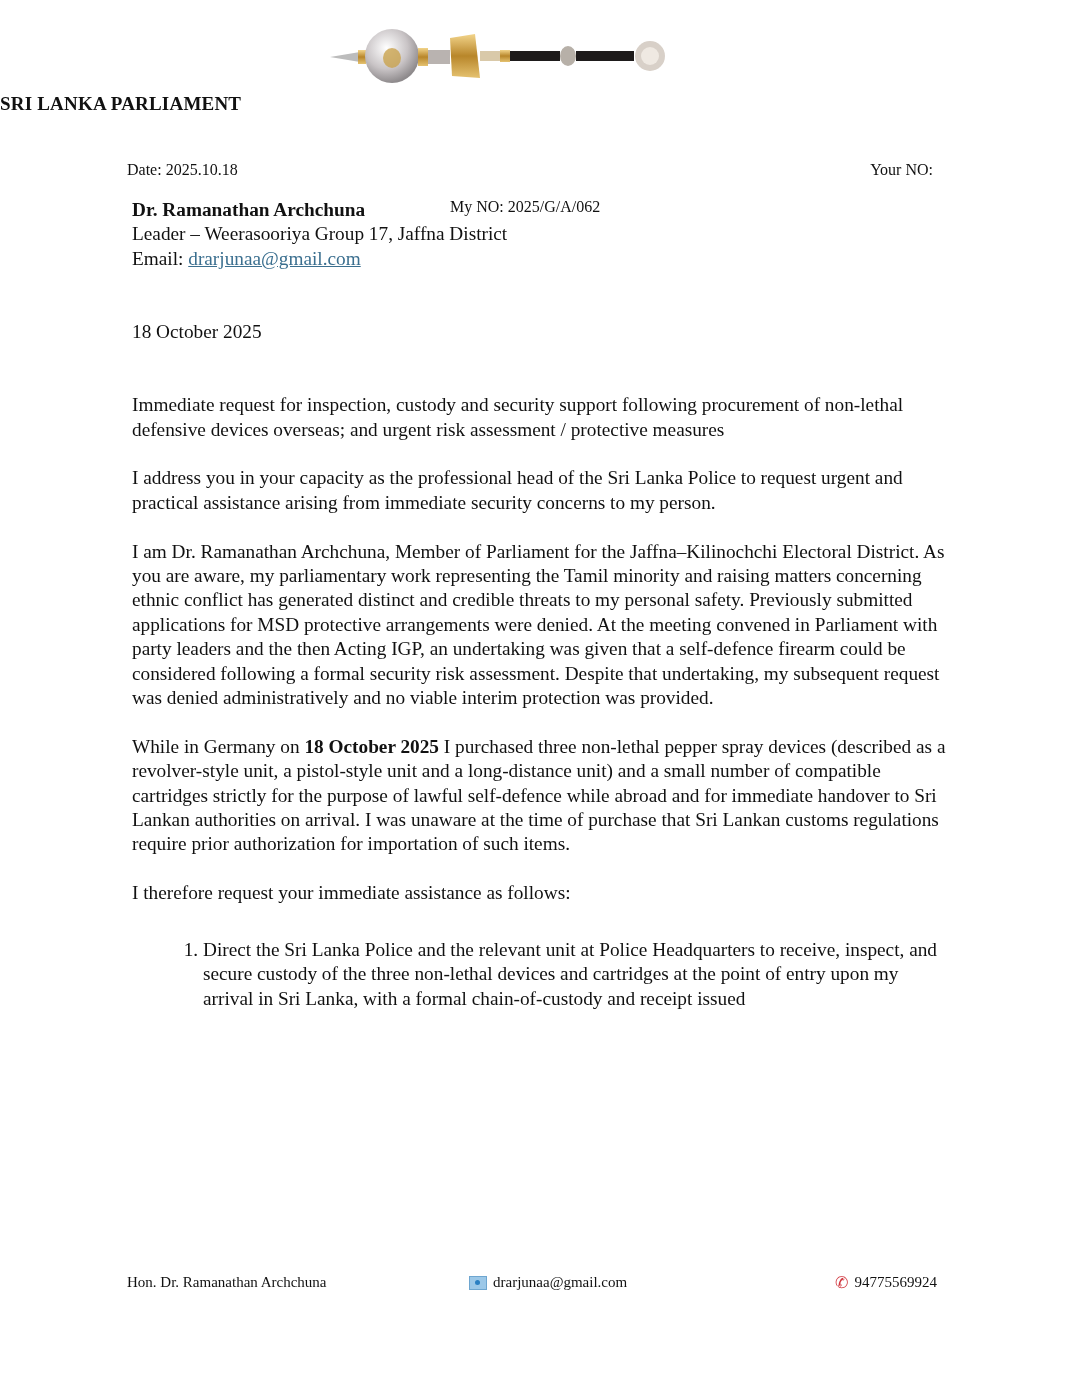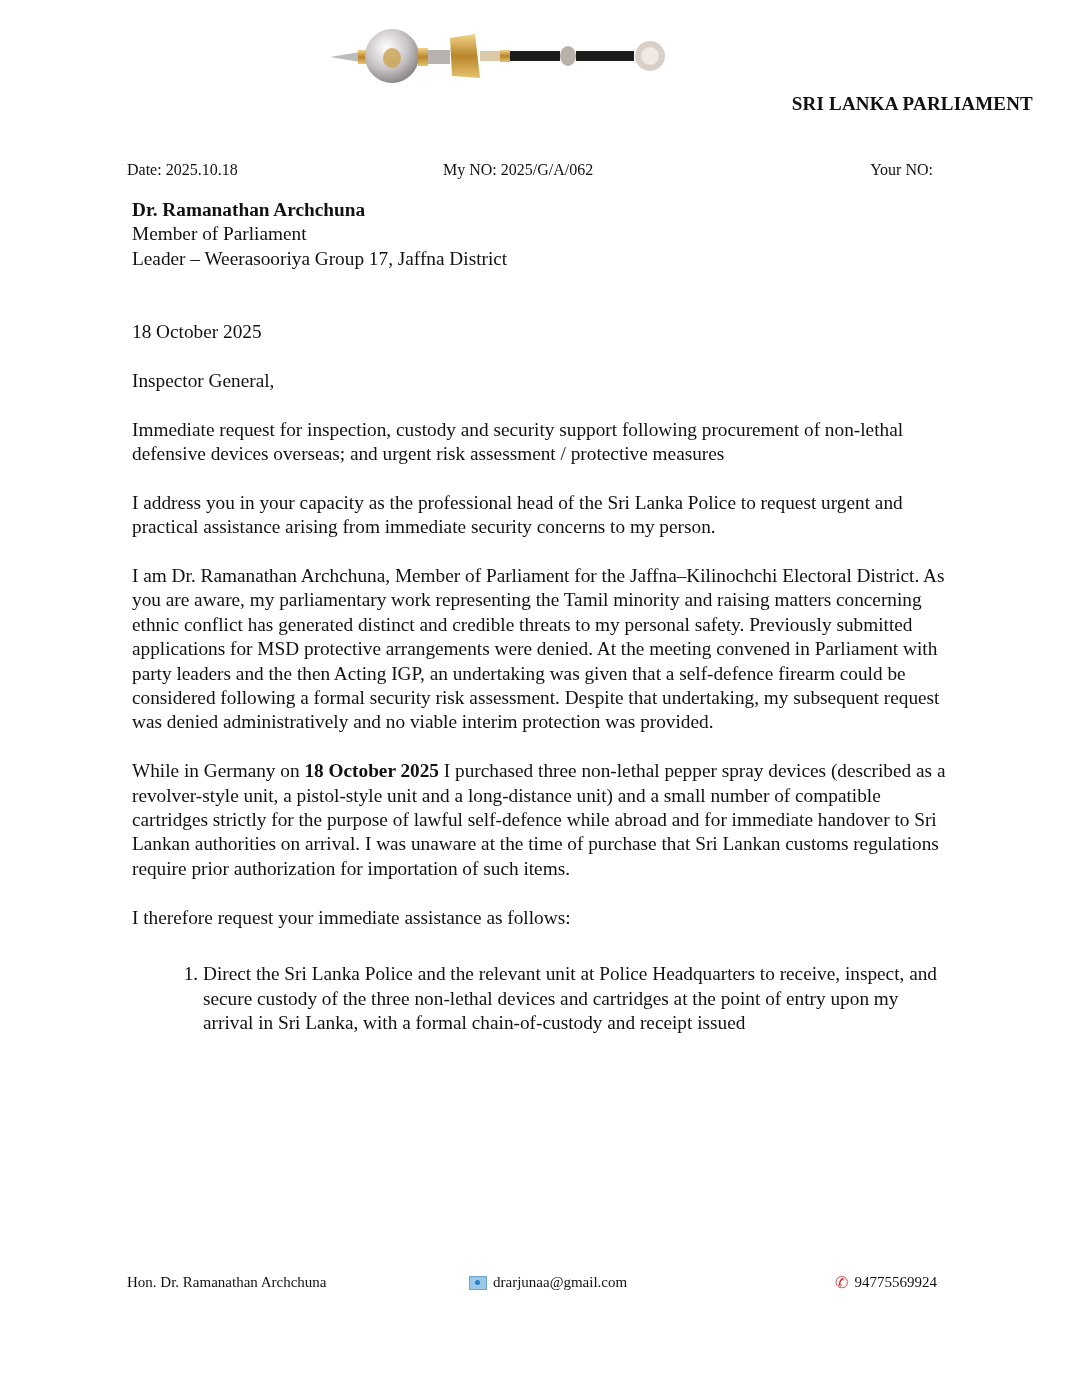--- a/index.html
+++ b/index.html
@@ -1,23 +1,23 @@
 <!DOCTYPE html>
 <html><head>
 <meta charset="utf-8">
 <style>
   html, body { margin: 0; padding: 0; background: #ffffff; }
   body { width: 1077px; height: 1374px; position: relative; overflow: hidden;
          font-family: "Liberation Serif", "DejaVu Serif", serif; color: #111; }
   .mace { position: absolute; left: 330px; top: 28px; width: 340px; height: 58px; }
-  .title { position: absolute; left: 0; width: 1033px; top: 93px; text-align: right;
+  .title { position: absolute; left: 0; width: 1033px; top: 93px; text-align: left;
            font-weight: bold; font-size: 19px; letter-spacing: 0.2px; }
   .refs { position: absolute; top: 161px; left: 127px; width: 810px; height: 22px; font-size: 16px; }
   .refs .date { position: absolute; left: 0; }
-  .refs .myno { position: absolute; left: 316px; }
+  .refs .myno { position: absolute; left: 323px; margin-top: 37px; }
   .refs .yourno { position: absolute; right: 4px; }
   .body-text { position: absolute; left: 132px; top: 198px; width: 815px; font-size: 19.3px; line-height: 24.4px; }
   .body-text p { margin: 0; }
   .gap { height: 24.4px; }
   .bold { font-weight: bold; }
   .link { color: #3b6f8f; text-decoration: underline; }
   ol { margin: 8px; padding-left: 63px; }
   ol li { padding-left: 0; }
   .footer { position: absolute; top: 1274px; left: 127px; width: 810px; height: 20px; font-size: 15px; }
   .footer .f-name { position: absolute; left: 0; }
@@ -63,28 +63,27 @@
 
 <div class="refs">
   <span class="date">Date: 2025.10.18</span>
   <span class="myno">My NO: 2025/G/A/062</span>
   <span class="yourno">Your NO:</span>
 </div>
 
 <div class="body-text">
   <div>
     <p class="bold">Dr. Ramanathan Archchuna</p>
-    <p>Member of Parliament</p>
     <p>Leader – Weerasooriya Group 17, Jaffna District</p>
+    <p><span>Email: </span><span class="link">drarjunaa@gmail.com</span></p>
   </div>
   <div class="gap"></div>
   <div class="gap"></div>
   <p>18 October 2025</p>
   <div class="gap"></div>
-  <p>Inspector General,</p>
   <div class="gap"></div>
   <p>Immediate request for inspection, custody and security support following procurement of non-lethal defensive devices overseas; and urgent risk assessment / protective measures</p>
   <div class="gap"></div>
   <p>I address you in your capacity as the professional head of the Sri Lanka Police to request urgent and practical assistance arising from immediate security concerns to my person.</p>
   <div class="gap"></div>
   <p>I am Dr. Ramanathan Archchuna, Member of Parliament for the Jaffna–Kilinochchi Electoral District. As you are aware, my parliamentary work representing the Tamil minority and raising matters concerning ethnic conflict has generated distinct and credible threats to my personal safety. Previously submitted applications for MSD protective arrangements were denied. At the meeting convened in Parliament with party leaders and the then Acting IGP, an undertaking was given that a self-defence firearm could be considered following a formal security risk assessment. Despite that undertaking, my subsequent request was denied administratively and no viable interim protection was provided.</p>
   <div class="gap"></div>
   <p><span>While in Germany on </span><span class="bold">18 October 2025</span><span> I purchased three non-lethal pepper spray devices (described as a revolver-style unit, a pistol-style unit and a long-distance unit) and a small number of compatible cartridges strictly for the purpose of lawful self-defence while abroad and for immediate handover to Sri Lankan authorities on arrival. I was unaware at the time of purchase that Sri Lankan customs regulations require prior authorization for importation of such items.</span></p>
   <div class="gap"></div>
   <p>I therefore request your immediate assistance as follows:</p>

